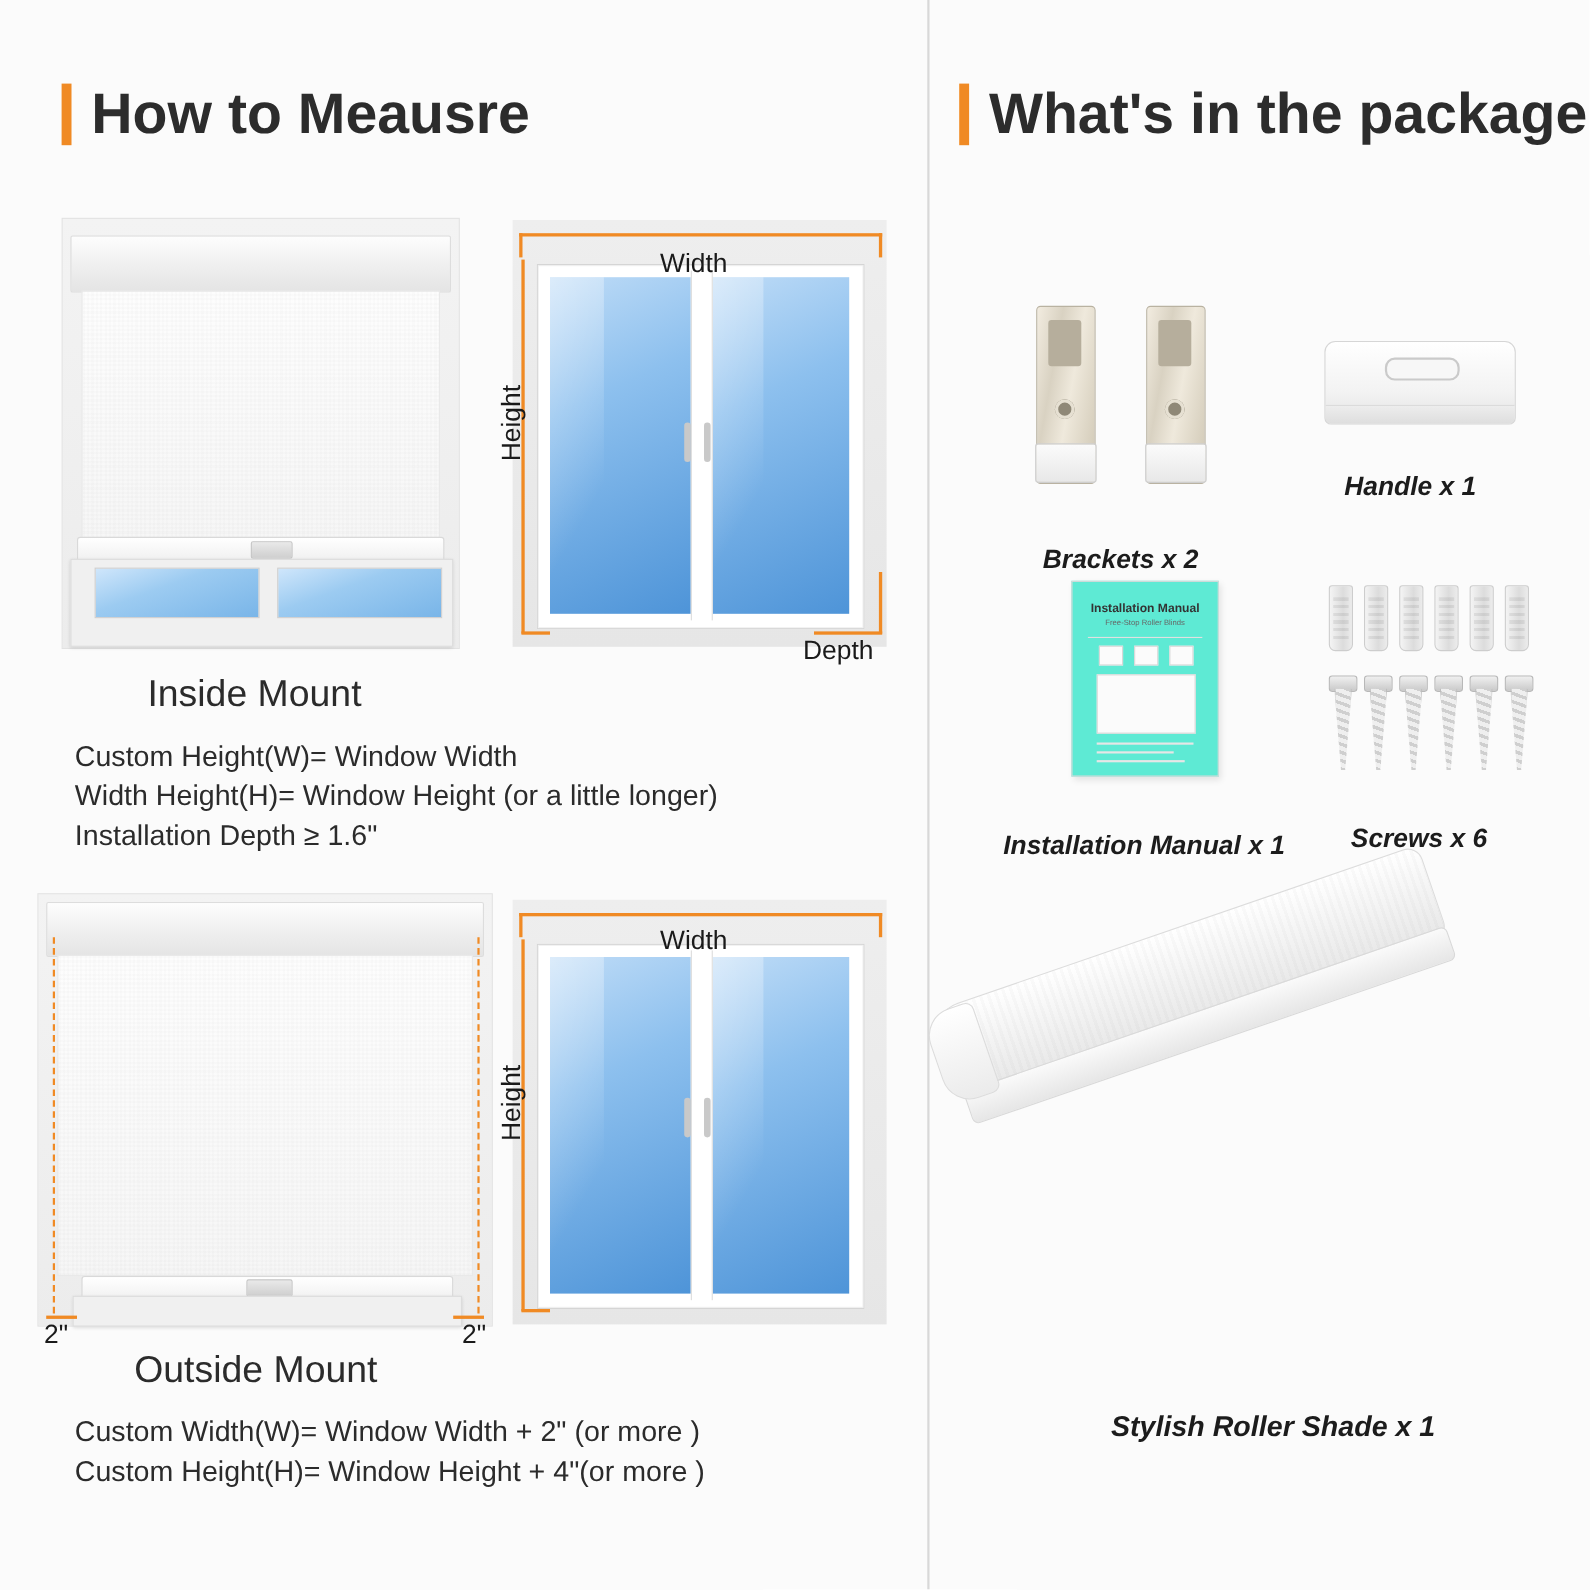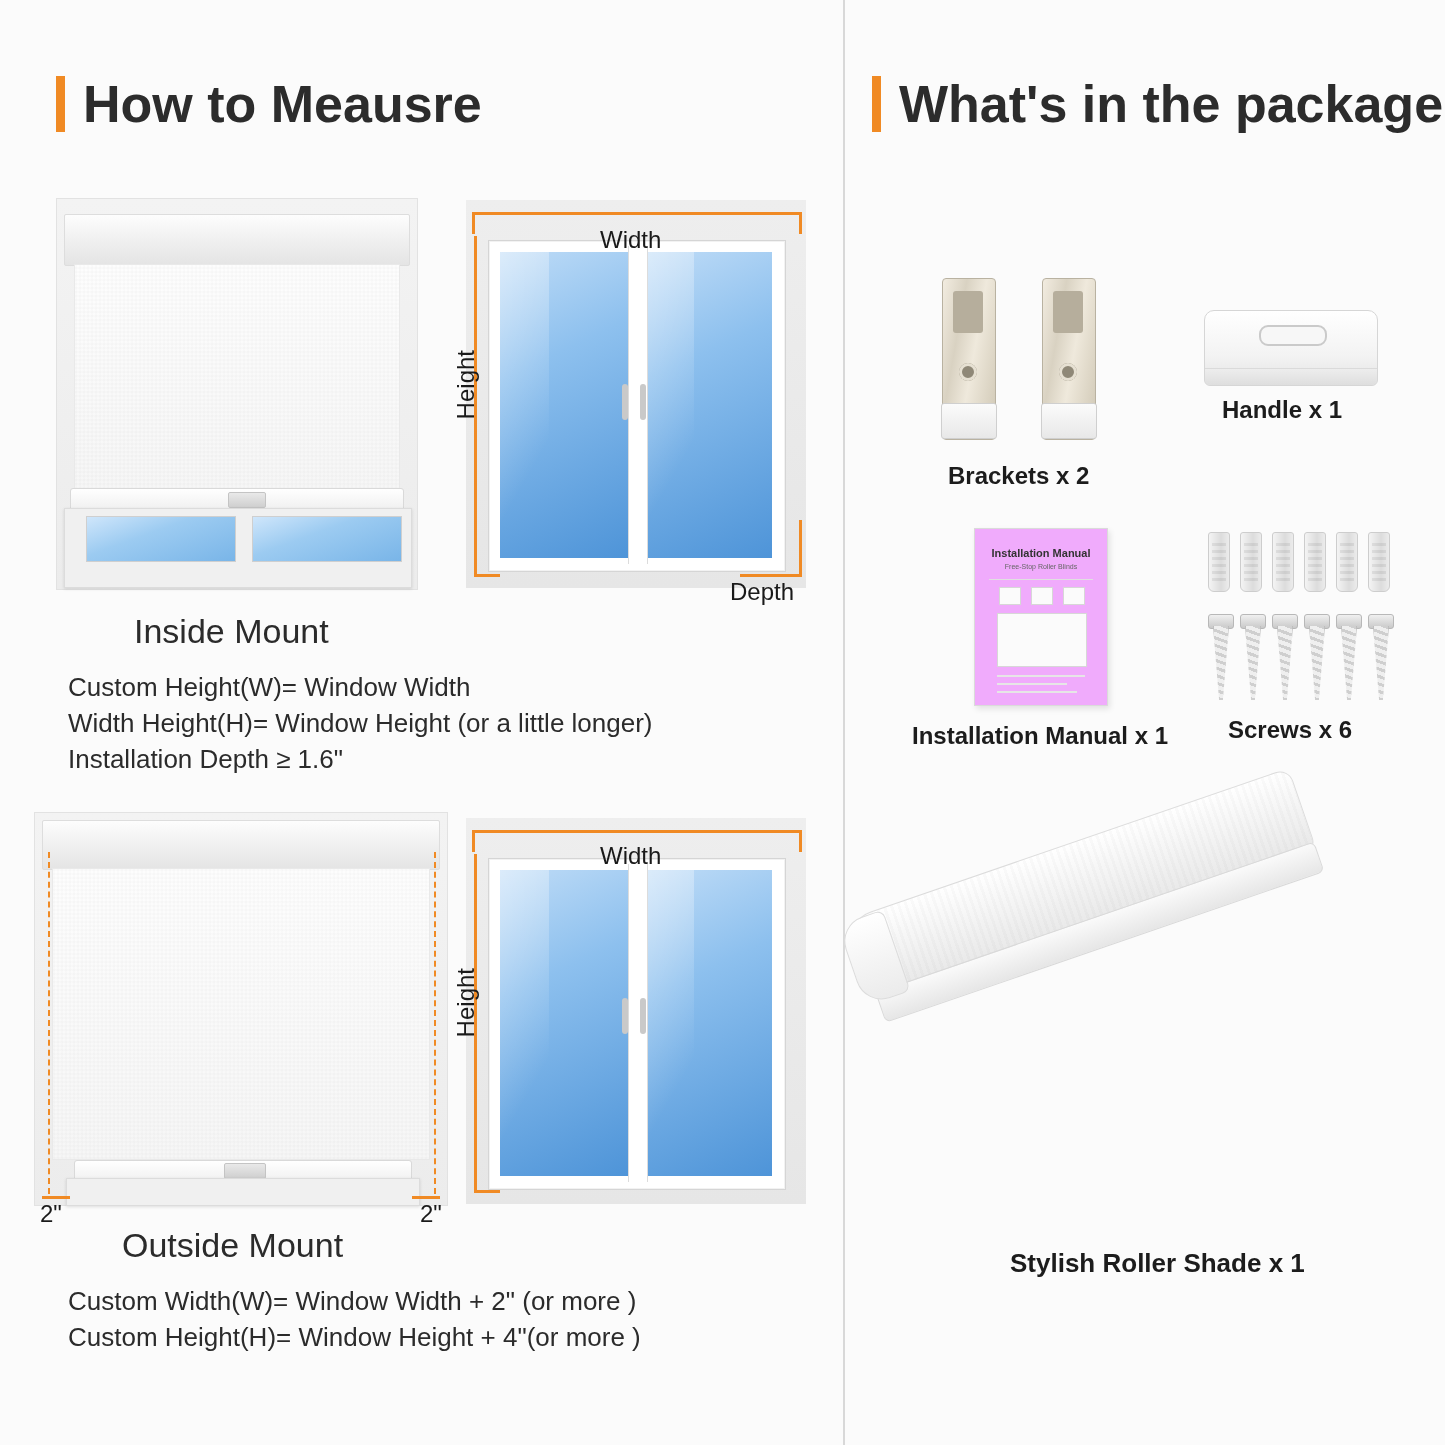--- a/index.html
+++ b/index.html
@@ -169,22 +169,24 @@
     font-size: 26px;
     color: #2b2b2b;
     white-space: nowrap;
   }
 
   
   .pkg-label {
     position: absolute;
     font-size: 24px;
     font-weight: bold;
+    font-style: italic;
     color: #1c1c1c;
     white-space: nowrap;
+    margin-top: 33px;
   }
   .bracket {
     position: absolute;
     width: 52px;
     height: 160px;
     background: linear-gradient(100deg,#f2ece0 0%, #d9d2c2 30%, #efe9dc 55%, #cfc7b4 100%);
     border: 1px solid #b9b2a1;
     border-radius: 4px;
   }
   .bracket .slot {
@@ -240,21 +242,21 @@
     height: 16px;
     background: linear-gradient(180deg,#ededed,#dedede);
     border-top: 1px solid #dadada;
     border-radius: 0 0 6px 6px;
   }
 
   .manual {
     position: absolute;
     width: 132px;
     height: 176px;
-    background: #f0abfc;
+    background: #5eead4;
     border: 1px solid #dadada;
     box-shadow: 2px 3px 6px rgba(0,0,0,.10);
   }
   .manual .m-title {
     position: absolute;
     left: 0; right: 0; top: 18px;
     text-align: center;
     font-size: 11px;
     font-weight: bold;
     color: #333;

